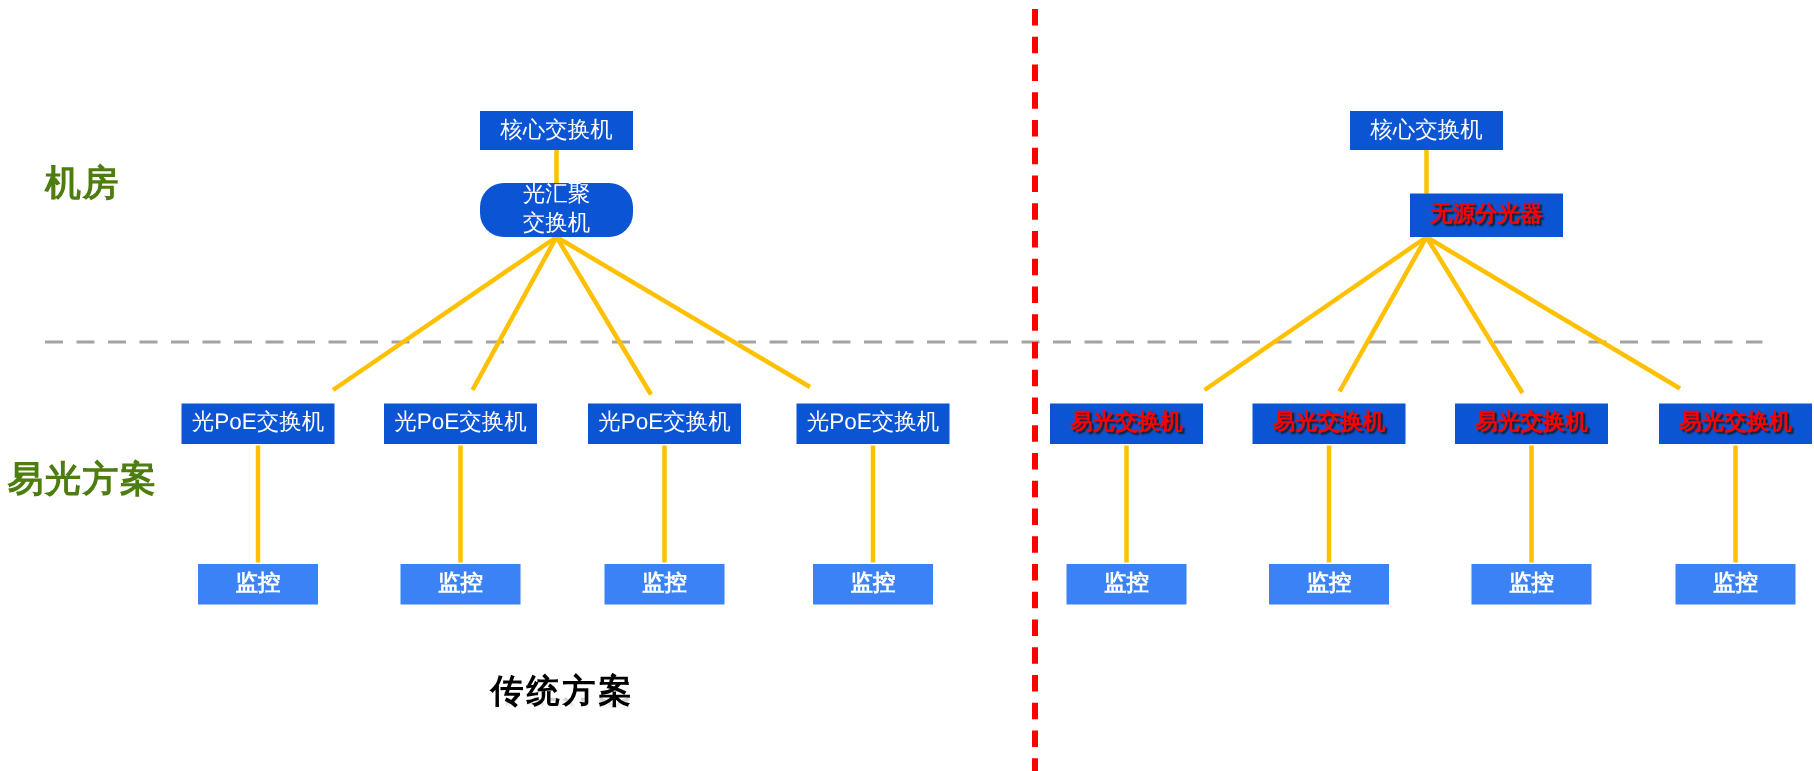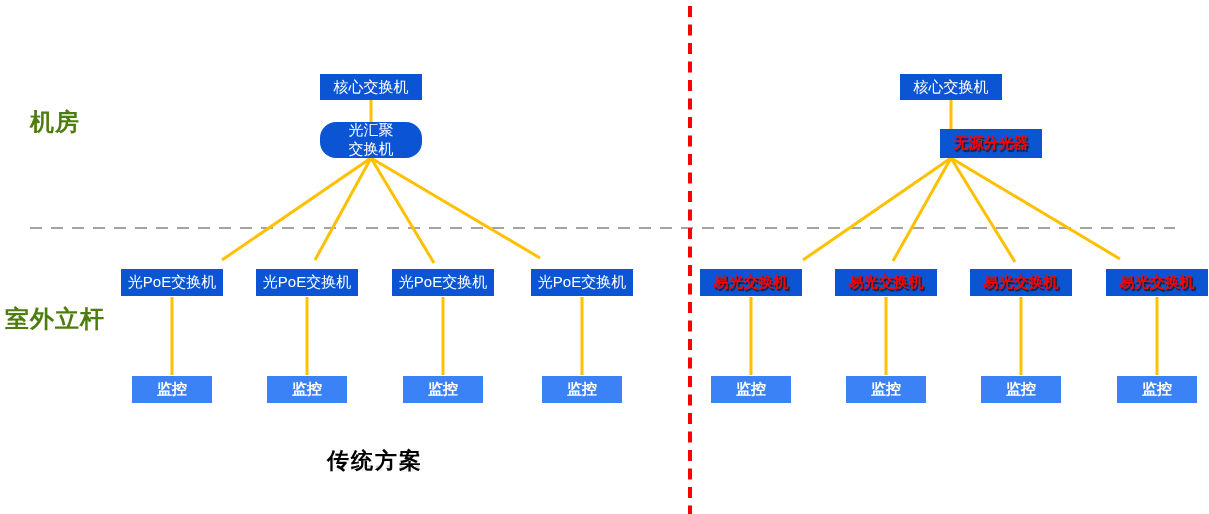--- a/index.html
+++ b/index.html
@@ -54,21 +54,21 @@
       <line x1="951" y1="158" x2="1015" y2="262"></line>
       <line x1="951" y1="158" x2="1120" y2="259"></line>
       <line x1="751" y1="297" x2="751" y2="375"></line>
       <line x1="886" y1="297" x2="886" y2="375"></line>
       <line x1="1021" y1="297" x2="1021" y2="375"></line>
       <line x1="1157" y1="297" x2="1157" y2="375"></line>
     </g>
   </svg>
 
   <div class="zone-label" style="left:30px;top:106px;">机房</div>
-  <div class="zone-label" style="left:5px;top:303px;">室外立杆</div>
+  <div class="zone-label" style="left:5px;top:303px;">易光方案</div>
 
   <div class="box blue" style="left:320px;top:74px;width:102px;height:26px;">核心交换机</div>
 
   <div class="box blue two-line" style="left:320px;top:122px;width:102px;height:36px;">光汇聚
 交换机</div>
 
   <div class="box blue" style="left:121px;top:269px;width:102px;height:27px;">光PoE交换机</div>
   <div class="box blue" style="left:256px;top:269px;width:102px;height:27px;">光PoE交换机</div>
   <div class="box blue" style="left:392px;top:269px;width:102px;height:27px;">光PoE交换机</div>
   <div class="box blue" style="left:531px;top:269px;width:102px;height:27px;">光PoE交换机</div>

